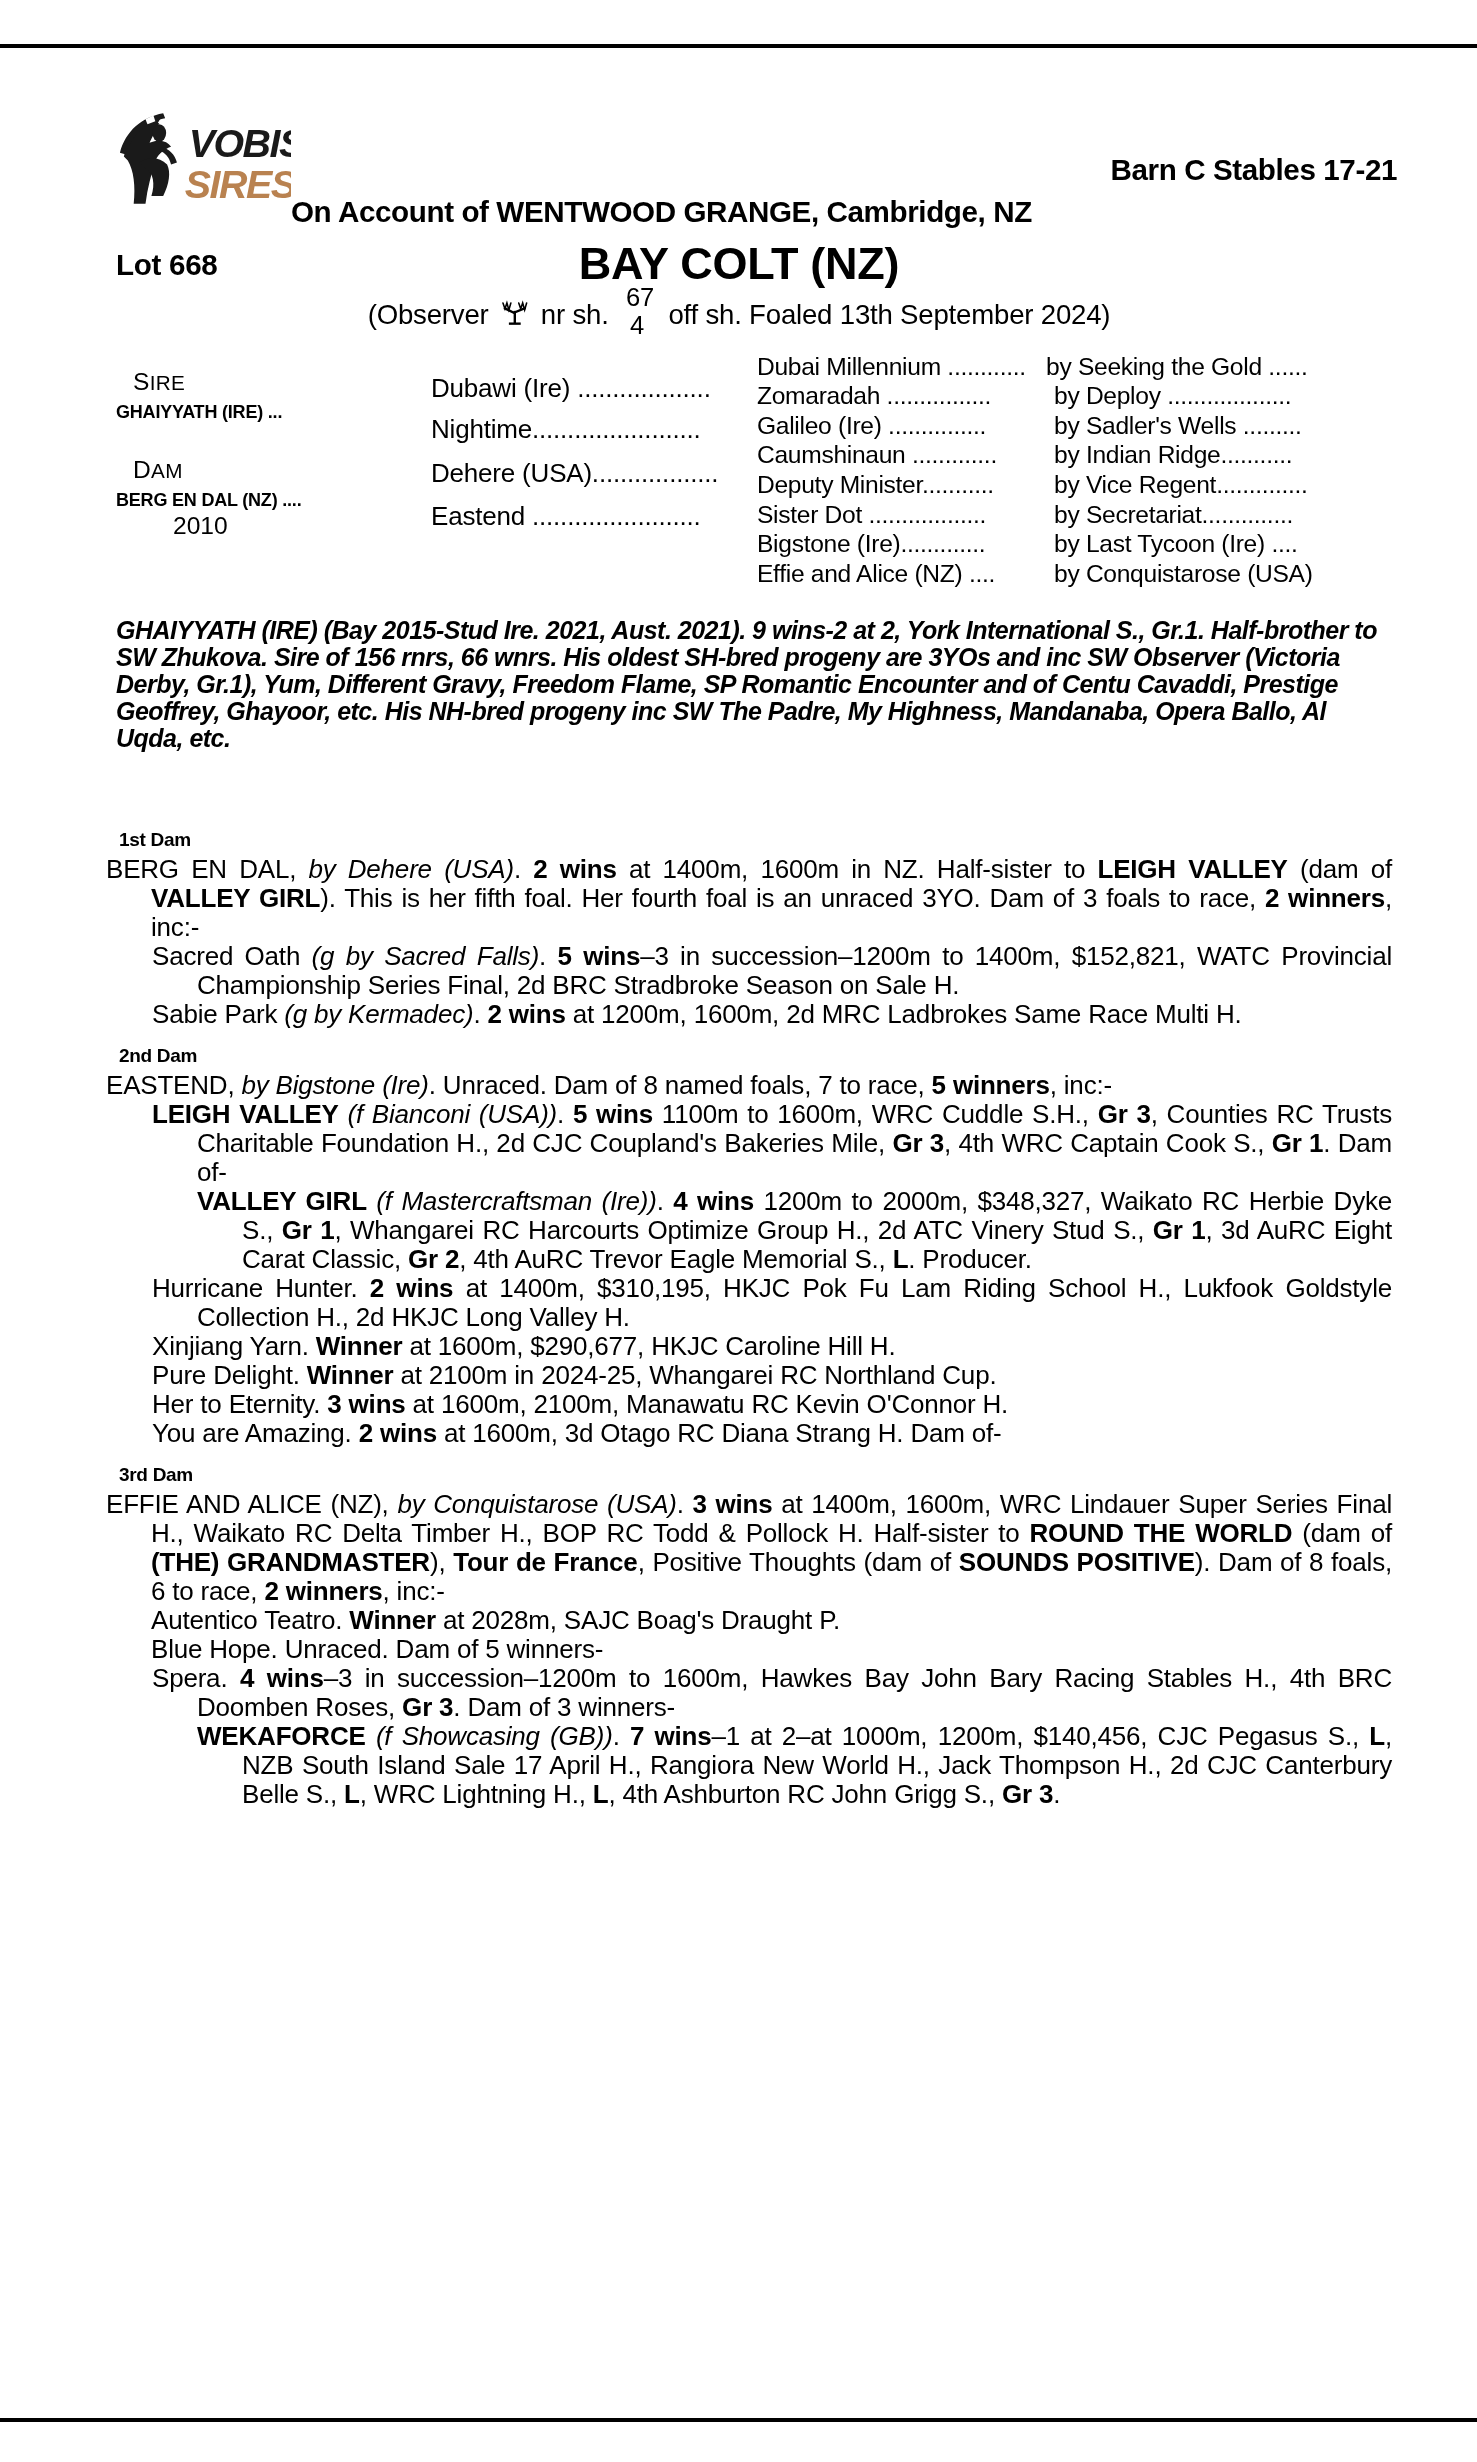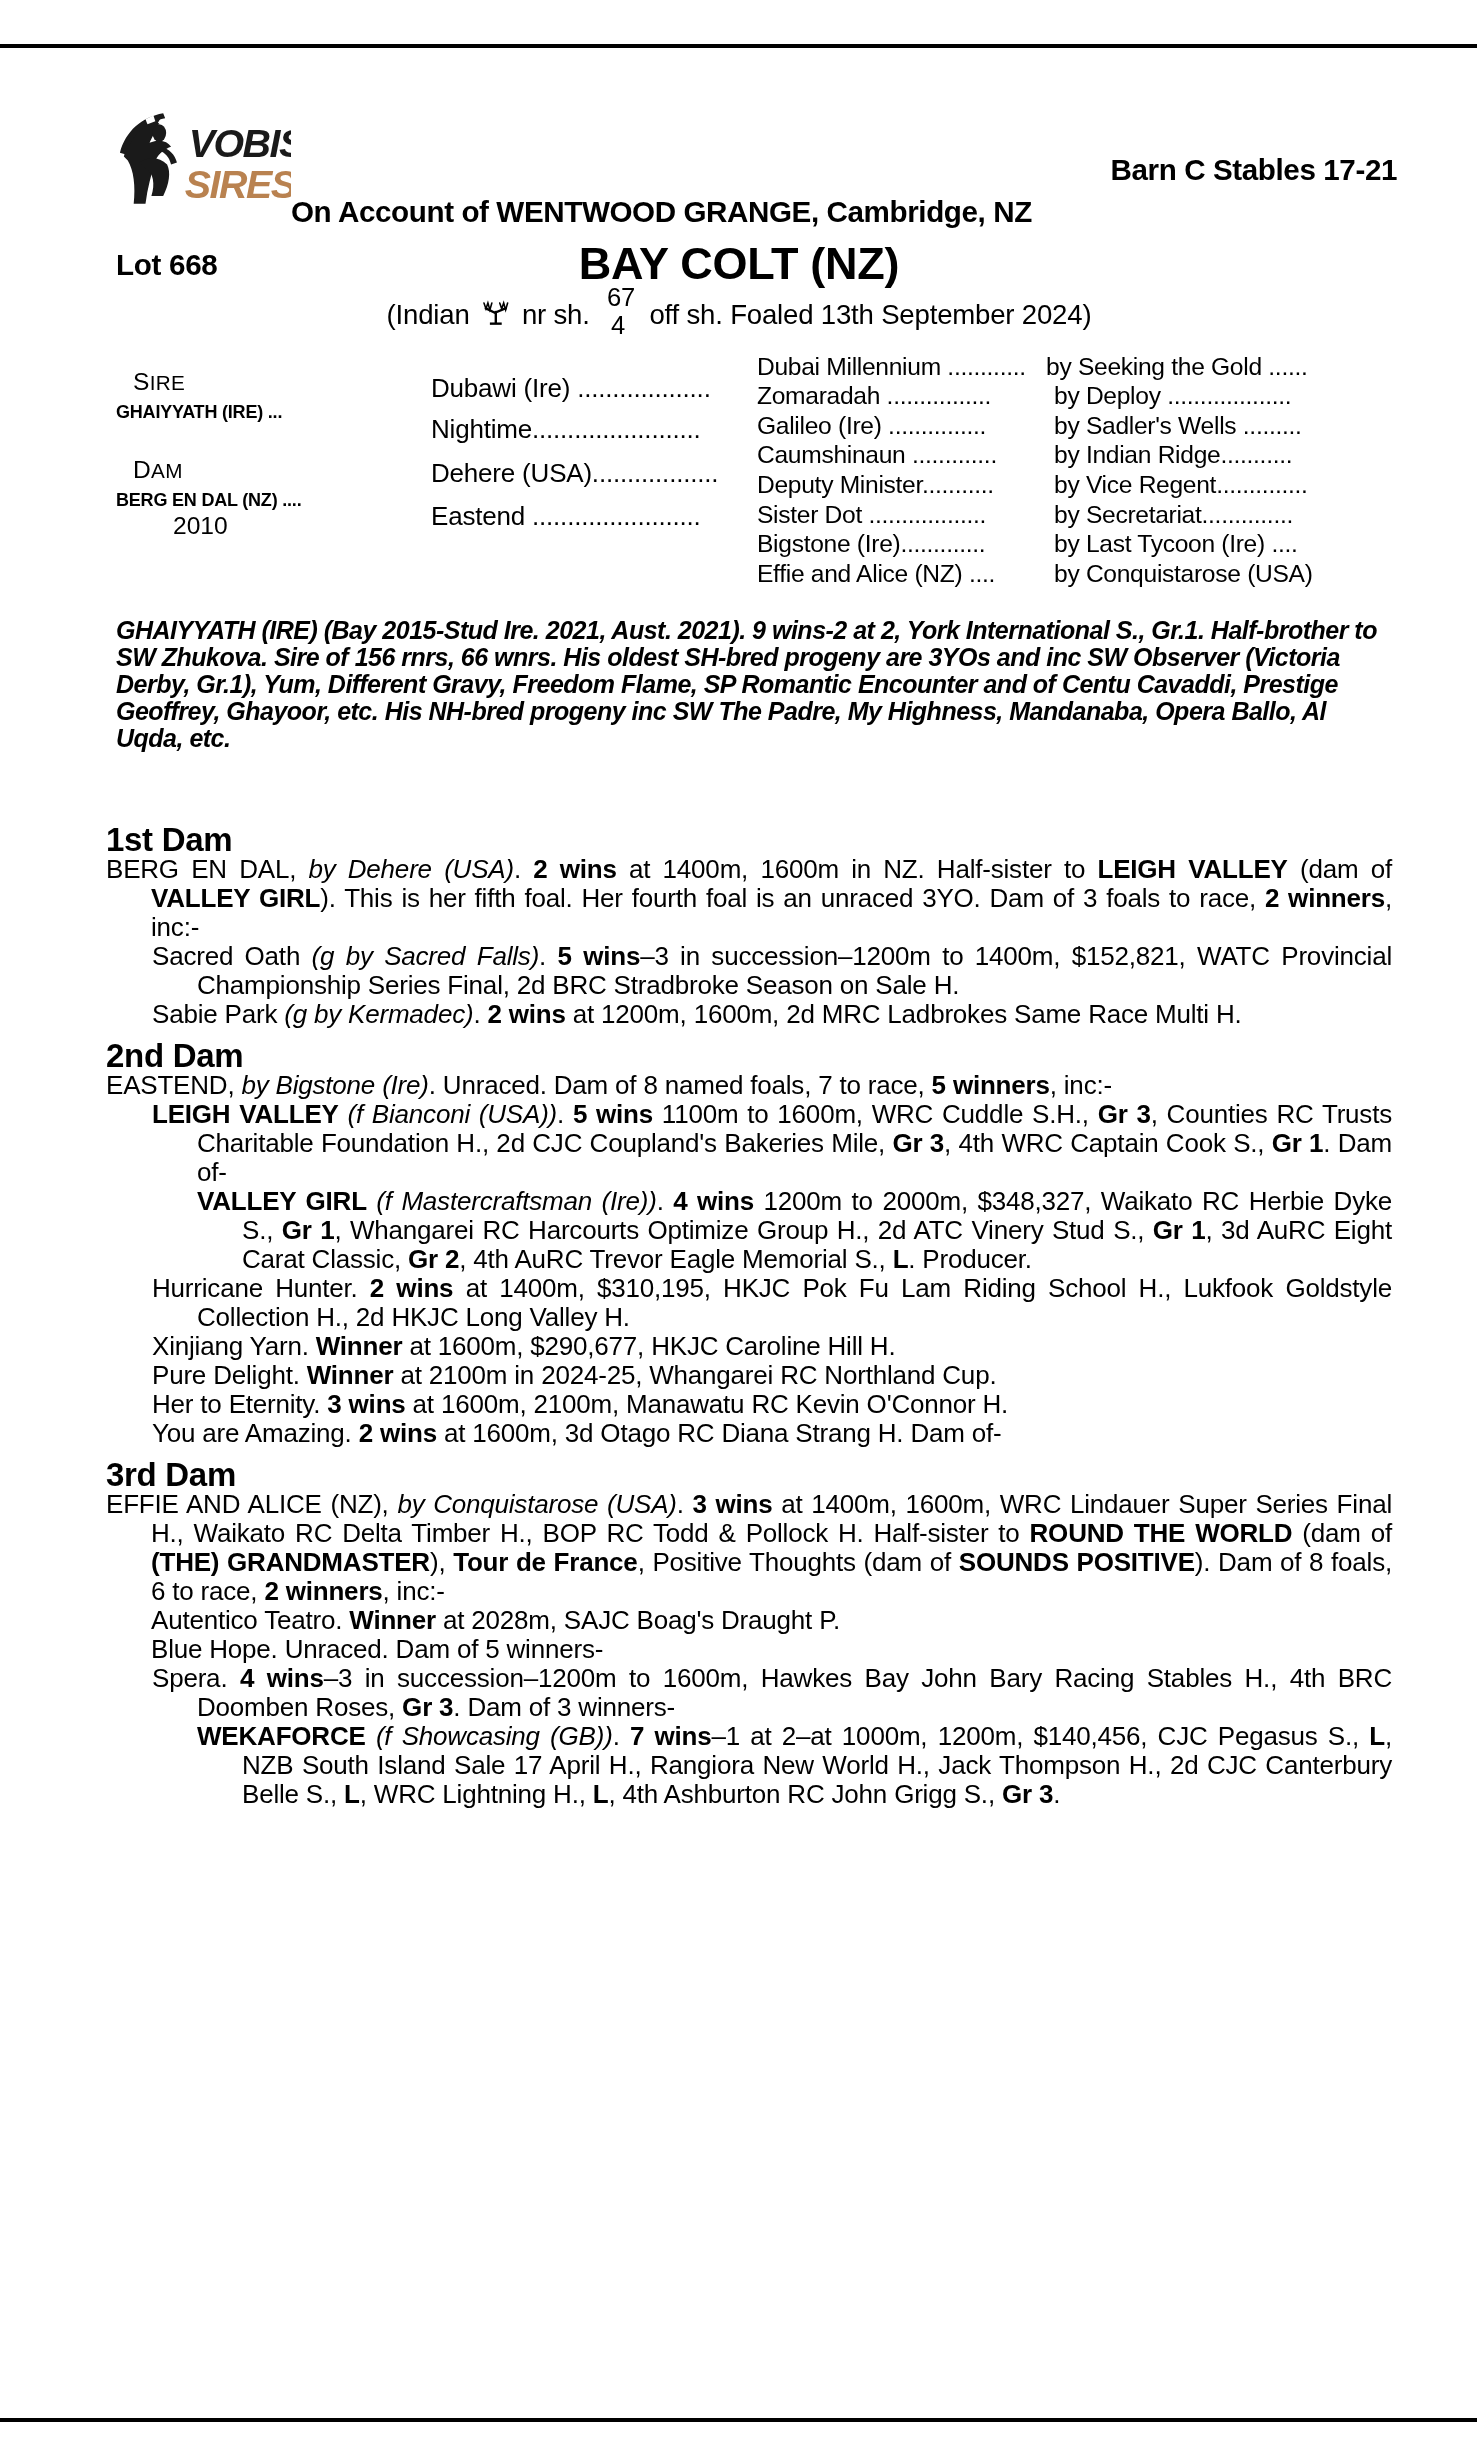--- a/index.html
+++ b/index.html
@@ -191,24 +191,25 @@
     position: absolute;
     left: 106px;
     top: 825px;
     width: 1286px;
     font-size: 26px;
     line-height: 29px;
     letter-spacing: -0.2px;
   }
   .dam-head {
     font-weight: bold;
-    font-size: 33px;
+    font-size: 19px;
     margin-top: 11.8px;
     margin-bottom: 1px;
     letter-spacing: -0.3px;
+    margin-left: 13px;
   }
   .dam-head.first { margin-top: 0; }
 
   .entry {
     text-align: justify;
     text-justify: inter-word;
   }
   .lv1 { padding-left: 45px; text-indent: -45px; }
   .lv2 { padding-left: 45px; text-indent: 0px; }
   .lv3 { padding-left: 91px; text-indent: -45px; }
@@ -248,21 +249,21 @@
 
     <div class="barn">Barn C Stables 17-21</div>
 
     <div class="account">On Account of WENTWOOD GRANGE, Cambridge, NZ</div>
 
     <div class="lot">Lot 668</div>
 
     <div class="coltname">BAY COLT (NZ)</div>
 
     <div class="branded">
-      <span>(Indian</span>
+      <span>(Observer</span>
       <span class="bsym">
         <svg width="29.6" height="27.6" viewBox="0 0 30 28" xmlns="http://www.w3.org/2000/svg">
           <path d="M3 3 L5 9 L7 3 L9 10 L11 3" stroke="#000" stroke-width="1.6" fill="none" stroke-linecap="round"></path>
           <path d="M19 3 L21 9 L23 3 L25 10 L27 3" stroke="#000" stroke-width="1.6" fill="none" stroke-linecap="round"></path>
           <path d="M4 8 L14 13 L26 8" stroke="#000" stroke-width="2.4" fill="none"></path>
           <line x1="15" y1="11" x2="15" y2="24" stroke="#000" stroke-width="2.4"></line>
           <line x1="9" y1="24" x2="21" y2="24" stroke="#000" stroke-width="2.4"></line>
         </svg>
       </span>
       <span>nr sh.</span>

